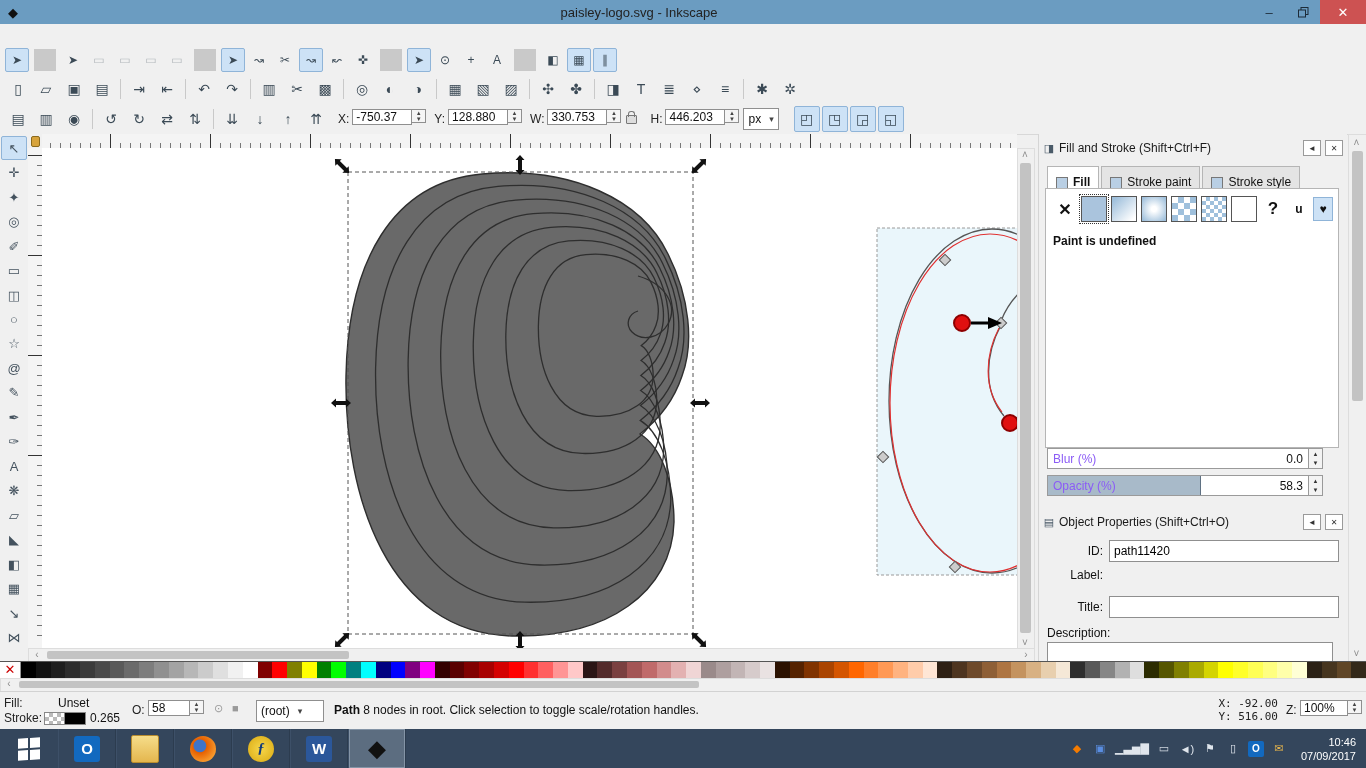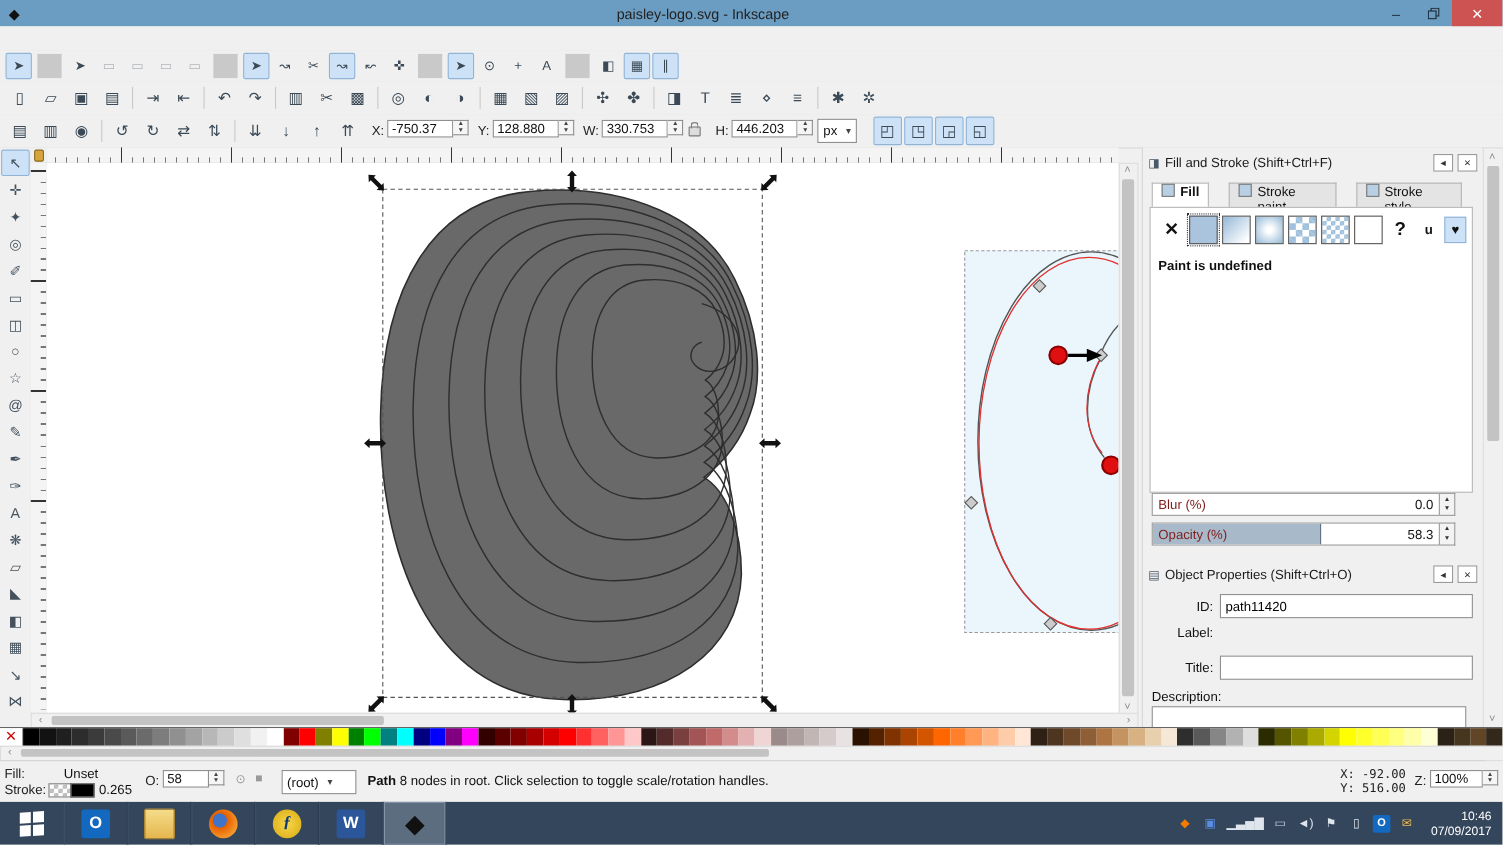--- a/index.html
+++ b/index.html
@@ -55,38 +55,38 @@
   
   .sb{background:#f0f0f0;border:1px solid #ddd}
   .sb-thumb{position:absolute;background:#c3c3c3;border-radius:2px}
   .sb-arrow{position:absolute;color:#8a8a8a;font-size:10px;line-height:12px;text-align:center}
   
   #dock{left:1038px;top:134px;width:308px;height:527px;background:#f0f0f0;border-left:1px solid #d5d5d5}
   .panel-header{position:absolute;left:2px;width:302px;height:20px;display:flex;align-items:center;font-size:12px;color:#1a1a1a}
   .panel-header .ph-icon{width:16px;text-align:center;margin-right:2px;font-size:11px;color:#4a5a68}
   .ph-btn{width:16px;height:14px;border:1px solid #9a9a9a;background:#fff;display:flex;align-items:center;justify-content:center;font-size:8px;color:#333;margin-left:4px}
   .ph-spacer{flex:1}
-  .tab{height:22px;display:flex;align-items:flex-start;padding:0 8px;border:1px solid #b5b5b5;border-bottom:none;background:#e4e4e4;margin-right:18px;font-size:12px}
+  .tab{height:22px;display:flex;align-items:flex-end;padding:0 8px;border:1px solid #b5b5b5;border-bottom:none;background:#e4e4e4;margin-right:2px;font-size:12px}
   .tab.active{background:#fff;font-weight:bold}
   .tab .tab-sq{width:10px;height:10px;background:#b9cfe4;border:1px solid #777;margin-right:5px}
   #paint-row{display:flex;align-items:center;gap:4px}
   .paint-btn{width:24px;height:24px;border:1px solid #555;background:#fff;display:flex;align-items:center;justify-content:center;font-weight:bold}
   [data-name="paint-none"]{border:none;font-size:16px;background:transparent}
   [data-name="paint-flat"]{background:#aac4dd;outline:1px dotted #333;outline-offset:1px}
   [data-name="paint-linear"]{background:linear-gradient(135deg,#9fc0dc 10%,#ffffff 90%)}
   [data-name="paint-radial"]{background:radial-gradient(circle,#ffffff 15%,#9fc0dc 90%)}
   [data-name="paint-pattern"]{background-image:linear-gradient(45deg,#9fc0dc 25%,transparent 25%,transparent 75%,#9fc0dc 75%),linear-gradient(45deg,#9fc0dc 25%,#fff 25%,#fff 75%,#9fc0dc 75%);background-size:12px 12px;background-position:0 0,6px 6px}
   [data-name="paint-swatch"]{background-image:linear-gradient(45deg,#9fc0dc 25%,transparent 25%,transparent 75%,#9fc0dc 75%),linear-gradient(45deg,#9fc0dc 25%,#fff 25%,#fff 75%,#9fc0dc 75%);background-size:8px 8px;background-position:0 0,4px 4px}
   [data-name="paint-question"]{border:none;background:transparent;font-size:17px}
   [data-name="fill-rule-nonzero"],[data-name="fill-rule-evenodd"]{width:18px;height:22px;border:1px solid transparent;background:transparent;font-size:12px}
   .paint-btn.active[data-name="fill-rule-evenodd"]{background:#cde2f6;border-color:#8fb4d8}
   .slider-row{position:absolute;left:8px;width:276px;height:21px;display:flex}
   .slider{flex:1;position:relative;border:1px solid #9a9a9a;background:#fff;overflow:hidden}
   .slider .fill{position:absolute;left:0;top:0;bottom:0;background:#a8bac9;border-right:1px solid #5f7183}
-  .slider .s-label{position:absolute;left:5px;top:3px;z-index:2;color:#7f1d1d}
+  .slider .s-label{position:absolute;left:5px;top:3px;z-index:2;color:#8b5cf6}
   .slider .s-value{position:absolute;right:5px;top:3px;z-index:2;color:#111}
   .mini-arrows{width:13px;border:1px solid #9a9a9a;border-left:none;background:#f3f3f3;display:flex;flex-direction:column}
   .mini-arrows span{flex:1;font-size:6px;display:flex;align-items:center;justify-content:center;color:#333}
   .prop-row{position:absolute;display:flex;align-items:center}
   .prop-row label{width:56px;text-align:right;margin-right:6px;color:#111}
   .prop-row input{flex:1;height:20px;border:1px solid #8f8f8f;background:#fff;font:12px "Liberation Sans",sans-serif;padding:0 4px;outline:none}
   
   #palette{left:0;top:661px;width:1366px;height:16px;display:flex;border-top:1px solid #555;border-bottom:1px solid #555;background:#fff}
   .swatch{flex:1}
   #swatch-none{width:20px;flex:none;background:#fff;color:#c00;font-size:13px;line-height:15px;text-align:center;border-right:1px solid #999}

